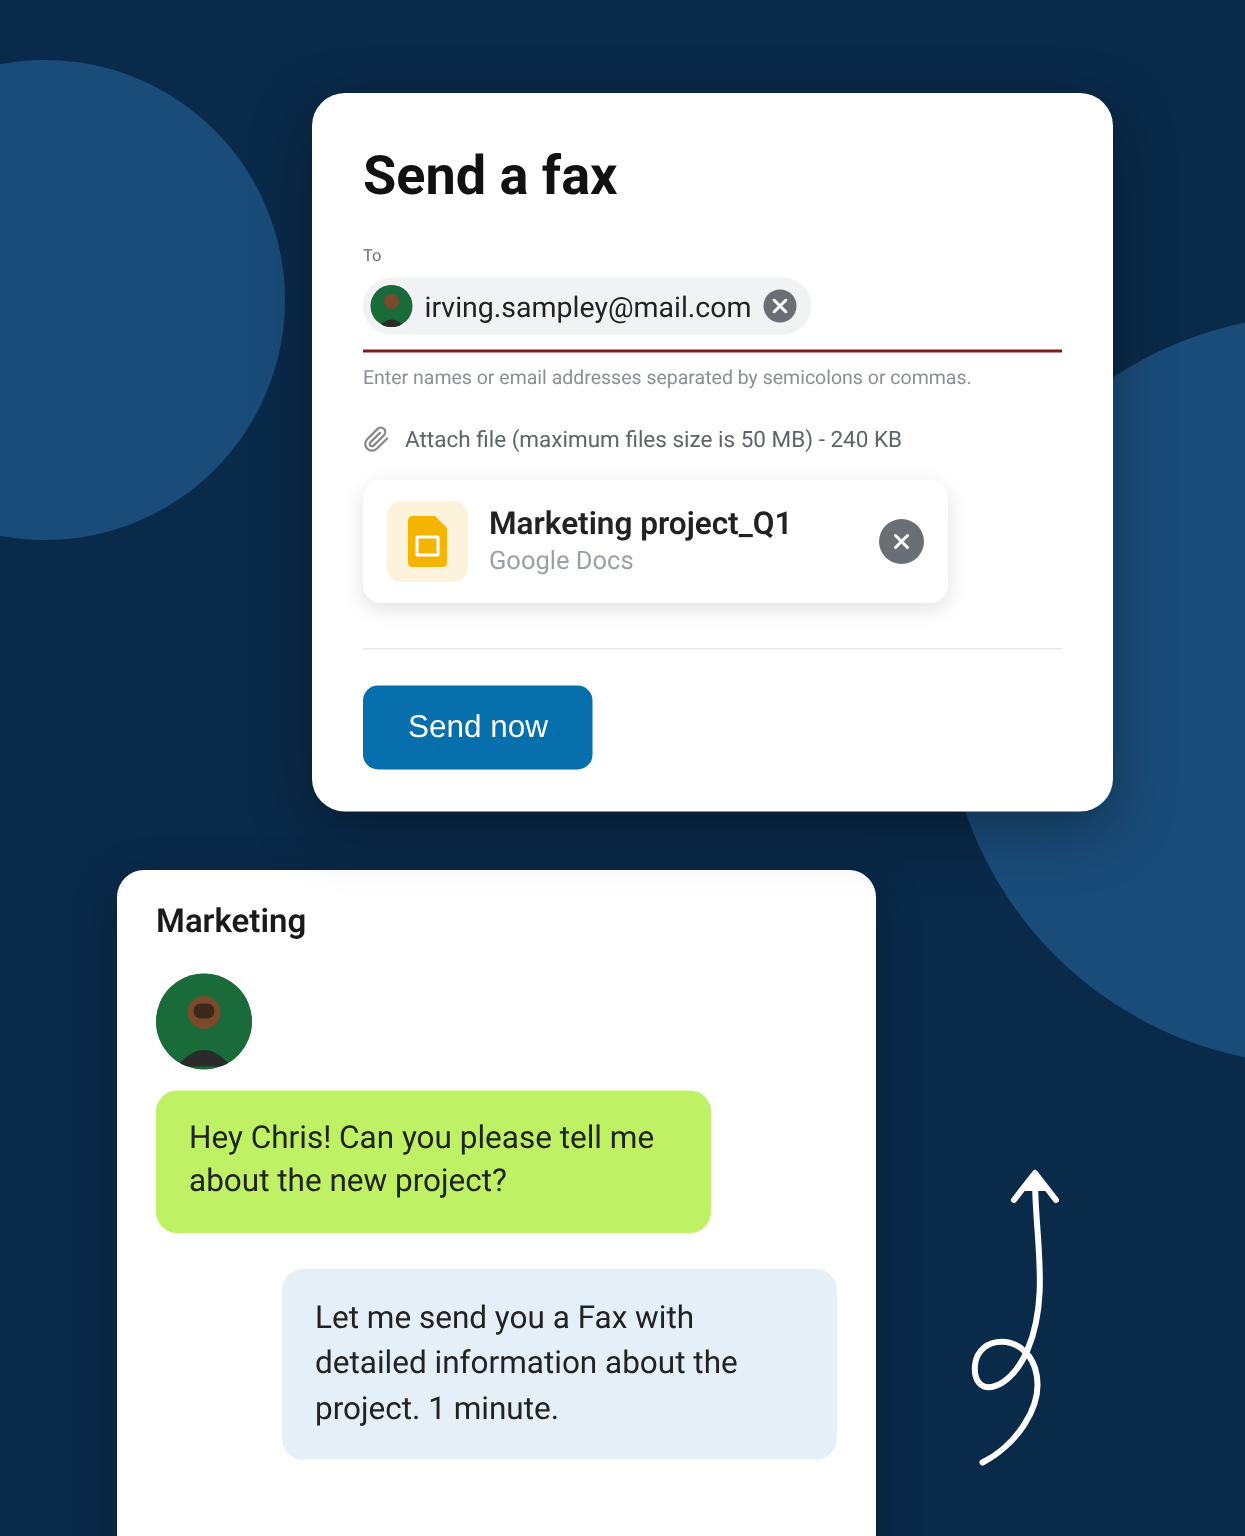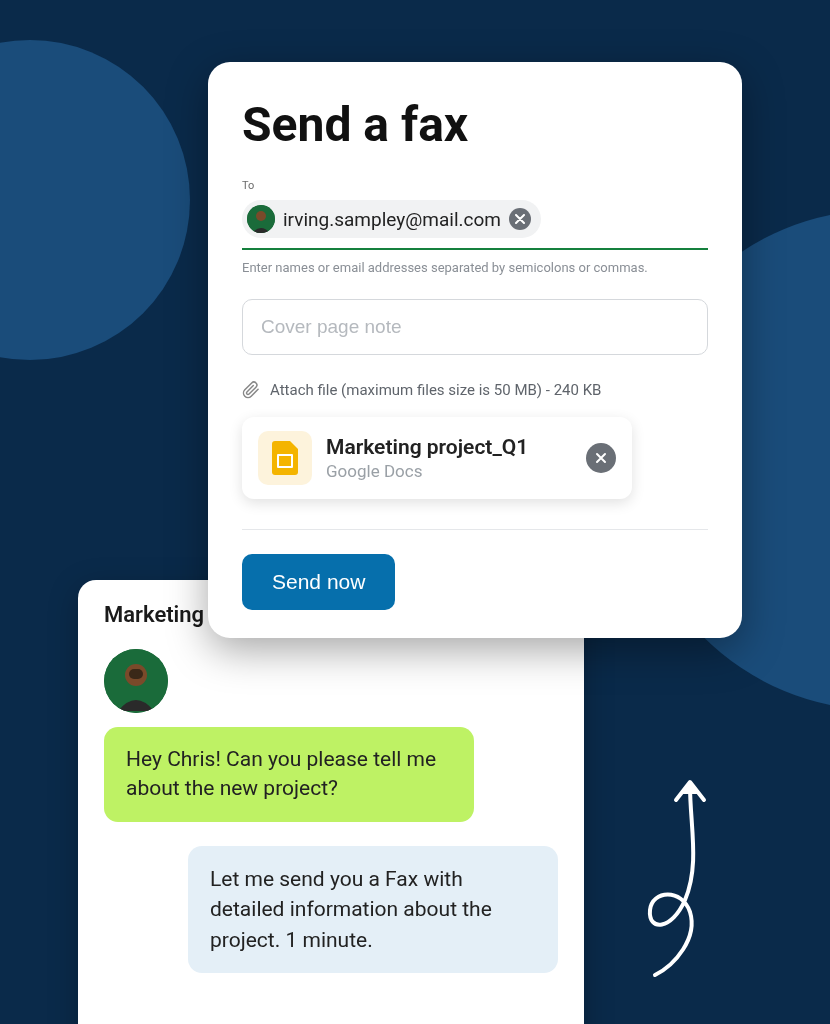--- a/index.html
+++ b/index.html
@@ -42,23 +42,23 @@
     position: absolute;
     left: 208px;
     top: 62px;
     width: 534px;
     background: #fff;
     border-radius: 22px;
     padding: 34px 34px 28px 34px;
     box-shadow: 0 12px 40px rgba(0,0,0,0.35);
     z-index: 2;
   }
-  .fax-title { font-size: 48px; font-weight: 700; color: #111; margin-bottom: 26px; }
+  .fax-title { font-size: 36px; font-weight: 700; color: #111; margin-bottom: 26px; }
   .field-label { font-size: 11px; color: #6b6b6b; margin-bottom: 8px; }
-  .to-area { border-bottom: 2px solid #15803d; padding-bottom: 10px; margin-bottom: 10px; }
+  .to-area { border-bottom: 2px solid #7f1d1d; padding-bottom: 10px; margin-bottom: 10px; }
   .chip {
     display: inline-flex; align-items: center; background: #f1f2f3; border-radius: 999px;
     padding: 5px 10px 5px 5px; gap: 8px;
   }
   .chip-avatar { width: 28px; height: 28px; border-radius: 50%; background: #1a6b3a; overflow: hidden; flex-shrink: 0; }
   .chip-avatar svg { width: 100%; height: 100%; }
   .chip-text { font-size: 19px; color: #222; }
   .chip-remove {
     width: 22px; height: 22px; border-radius: 50%; background: #6a6f76;
     display: flex; align-items: center; justify-content: center; cursor: pointer; flex-shrink: 0;
@@ -160,21 +160,20 @@
       <span class="chip-text">irving.sampley@mail.com</span>
       <div class="chip-remove">
         <svg viewBox="0 0 10 10">
             <path d="M1 1 L9 9 M9 1 L1 9" stroke="#fff" stroke-width="2" stroke-linecap="round"></path>
           </svg>
       </div>
     </div>
   </div>
   <div class="helper-text">Enter names or email addresses separated by semicolons or commas.</div>
 
-  <input class="cover-input" type="text" placeholder="Cover page note" style="">
 
   <div class="attach-row">
     <svg class="clip-icon" width="18" height="18" viewBox="0 0 24 24" fill="none" stroke="#888" stroke-width="2" stroke-linecap="round" stroke-linejoin="round">
         <path d="M21.44 11.05l-9.19 9.19a6 6 0 0 1-8.49-8.49l9.19-9.19a4 4 0 0 1 5.66 5.66l-9.2 9.19a2 2 0 0 1-2.83-2.83l8.49-8.48"></path>
       </svg>
     <span class="attach-text">Attach file (maximum files size is 50 MB) - 240 KB</span>
   </div>
 
   <div class="file-card">
     <div class="file-icon-wrap">

